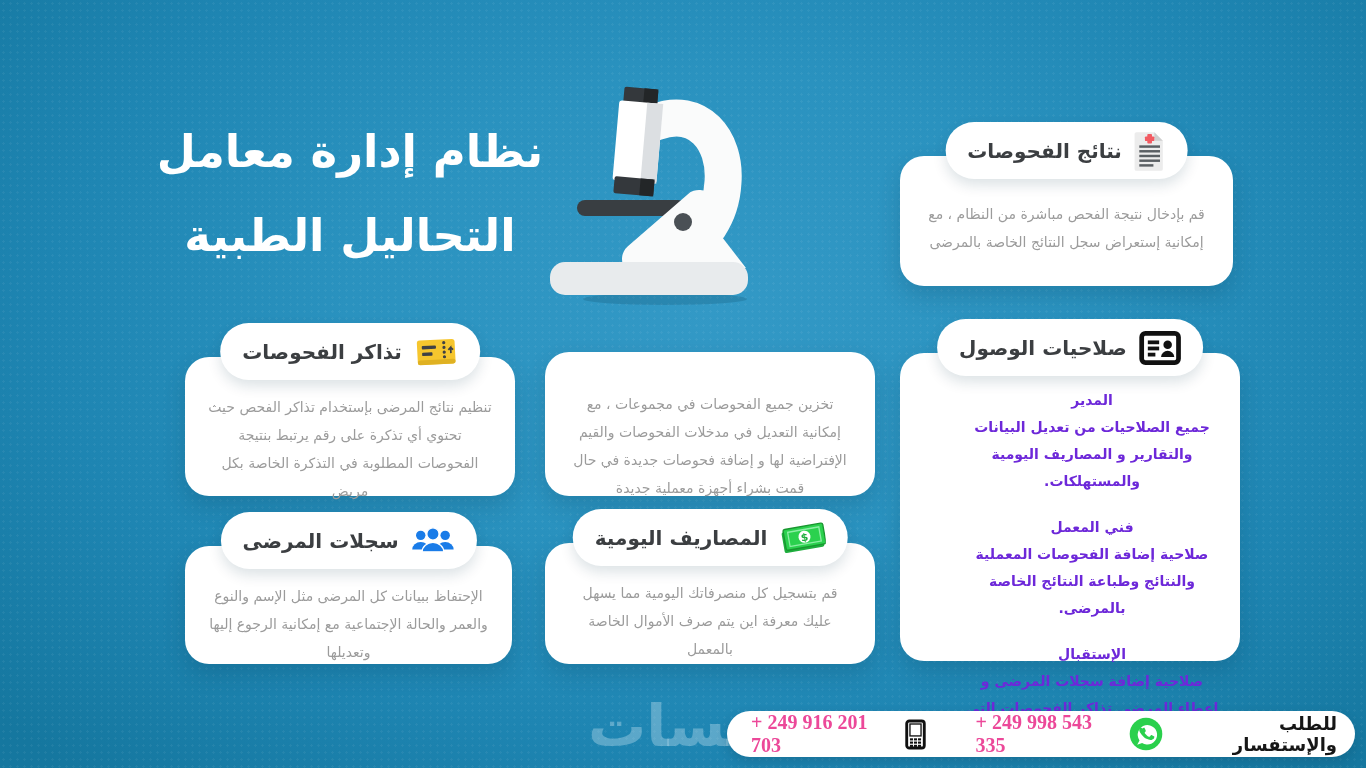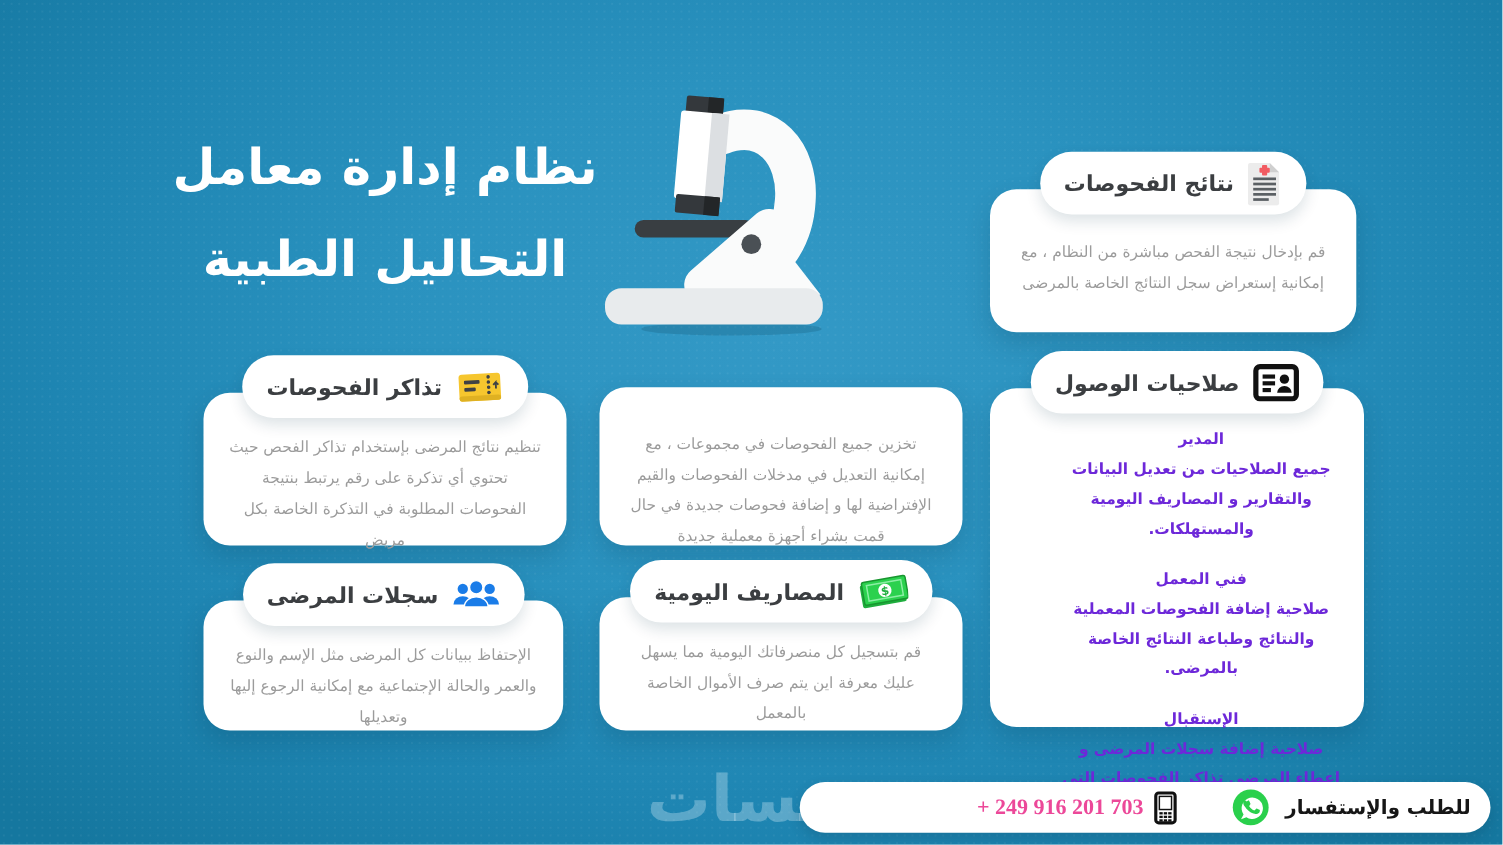--- a/index.html
+++ b/index.html
@@ -42,21 +42,21 @@
   .pill-title { font-size:20px; font-weight:bold; color:#3b3e41; }
   .pill-icon { display:flex; align-items:center; }
   .card-text {
     direction:rtl; text-align:center; color:#9b9b9b;
     font-size:14px; font-weight:normal; line-height:28px;
     padding:0 22px;
   }
   .sec { direction:rtl; text-align:center; color:#6d28d9; font-size:14px;
          font-weight:bold; line-height:27px; margin-bottom:19px; padding:0 16px;margin-left:44px; }
 
-  .card-a { left:900px; top:172px; width:333px; height:130px; }
+  .card-a { left:900px; top:156px; width:333px; height:130px; }
   .card-a .card-text { padding-top:44px; }
   .card-b { left:900px; top:353px; width:340px; height:308px; padding-top:34px; }
   .card-c { left:545px; top:352px; width:330px; height:144px; }
   .card-c .card-text { padding-top:38px; }
   .card-d { left:545px; top:543px; width:330px; height:121px; }
   .card-d .card-text { padding-top:36px; }
   .card-e { left:185px; top:357px; width:330px; height:139px; }
   .card-e .card-text { padding-top:36px; }
   .card-f { left:185px; top:546px; width:327px; height:118px; }
   .card-f .card-text { padding-top:36px; }
@@ -235,20 +235,21 @@
 
   <div class="contact-bar">
     <span class="contact-label">للطلب والإستفسار</span>
     <span class="pill-icon">
       <svg width="34" height="34" viewBox="0 0 34 34">
         <circle cx="17" cy="17" r="16.3" fill="#2ad04c"></circle>
         <path d="M8.2 27.8 l2.3-4.4 a9.7 9.7 0 1 1 2.6 2.5 z" fill="#ffffff"></path>
         <path d="M13.2 11.6 c-.4-1-1-.9-1.4-.9 -.4 0-1.6.2-1.6 2 0 1.8 1.4 3.5 1.6 3.7 .2.3 2.6 4.1 6.4 5.6 3.1 1.2 3.8.9 4.4.9 .7-.1 2.2-.9 2.5-1.8 .3-.8.3-1.5.2-1.7 -.1-.2-1.7-.9-2.4-1.2 -.6-.3-.9-.1-1.2.3 -.3.4-.8 1-1 1.2 -.2.2-.5.2-.9 0 -1.4-.7-2.9-1.9-4-3.5 -.3-.5-.1-.7.2-1 .2-.2.6-.7.7-1 .1-.3.1-.5 0-.7 -.1-.2-.9-2.3-1.5-2.9 z" fill="#2ad04c"></path>
       </svg>
     </span>
+    <span class="contact-number">+ 249 998 543 335</span>
     <span class="pill-icon phone-sep">
       <svg width="21" height="31" viewBox="0 0 22 32">
         <rect x="1.8" y="1.8" width="18.4" height="28.4" rx="2.8" fill="#ffffff" stroke="#101010" stroke-width="3"></rect>
         <rect x="5.2" y="5" width="11.6" height="12.5" fill="#ffffff" stroke="#101010" stroke-width="1.4"></rect>
         <g fill="#101010">
           <rect x="5.2" y="20" width="3.2" height="2.2"></rect>
             <rect x="9.4" y="20" width="3.2" height="2.2"></rect>
             <rect x="13.6" y="20" width="3.2" height="2.2"></rect>
           <rect x="5.2" y="23.4" width="3.2" height="2.2"></rect>
             <rect x="9.4" y="23.4" width="3.2" height="2.2"></rect>

